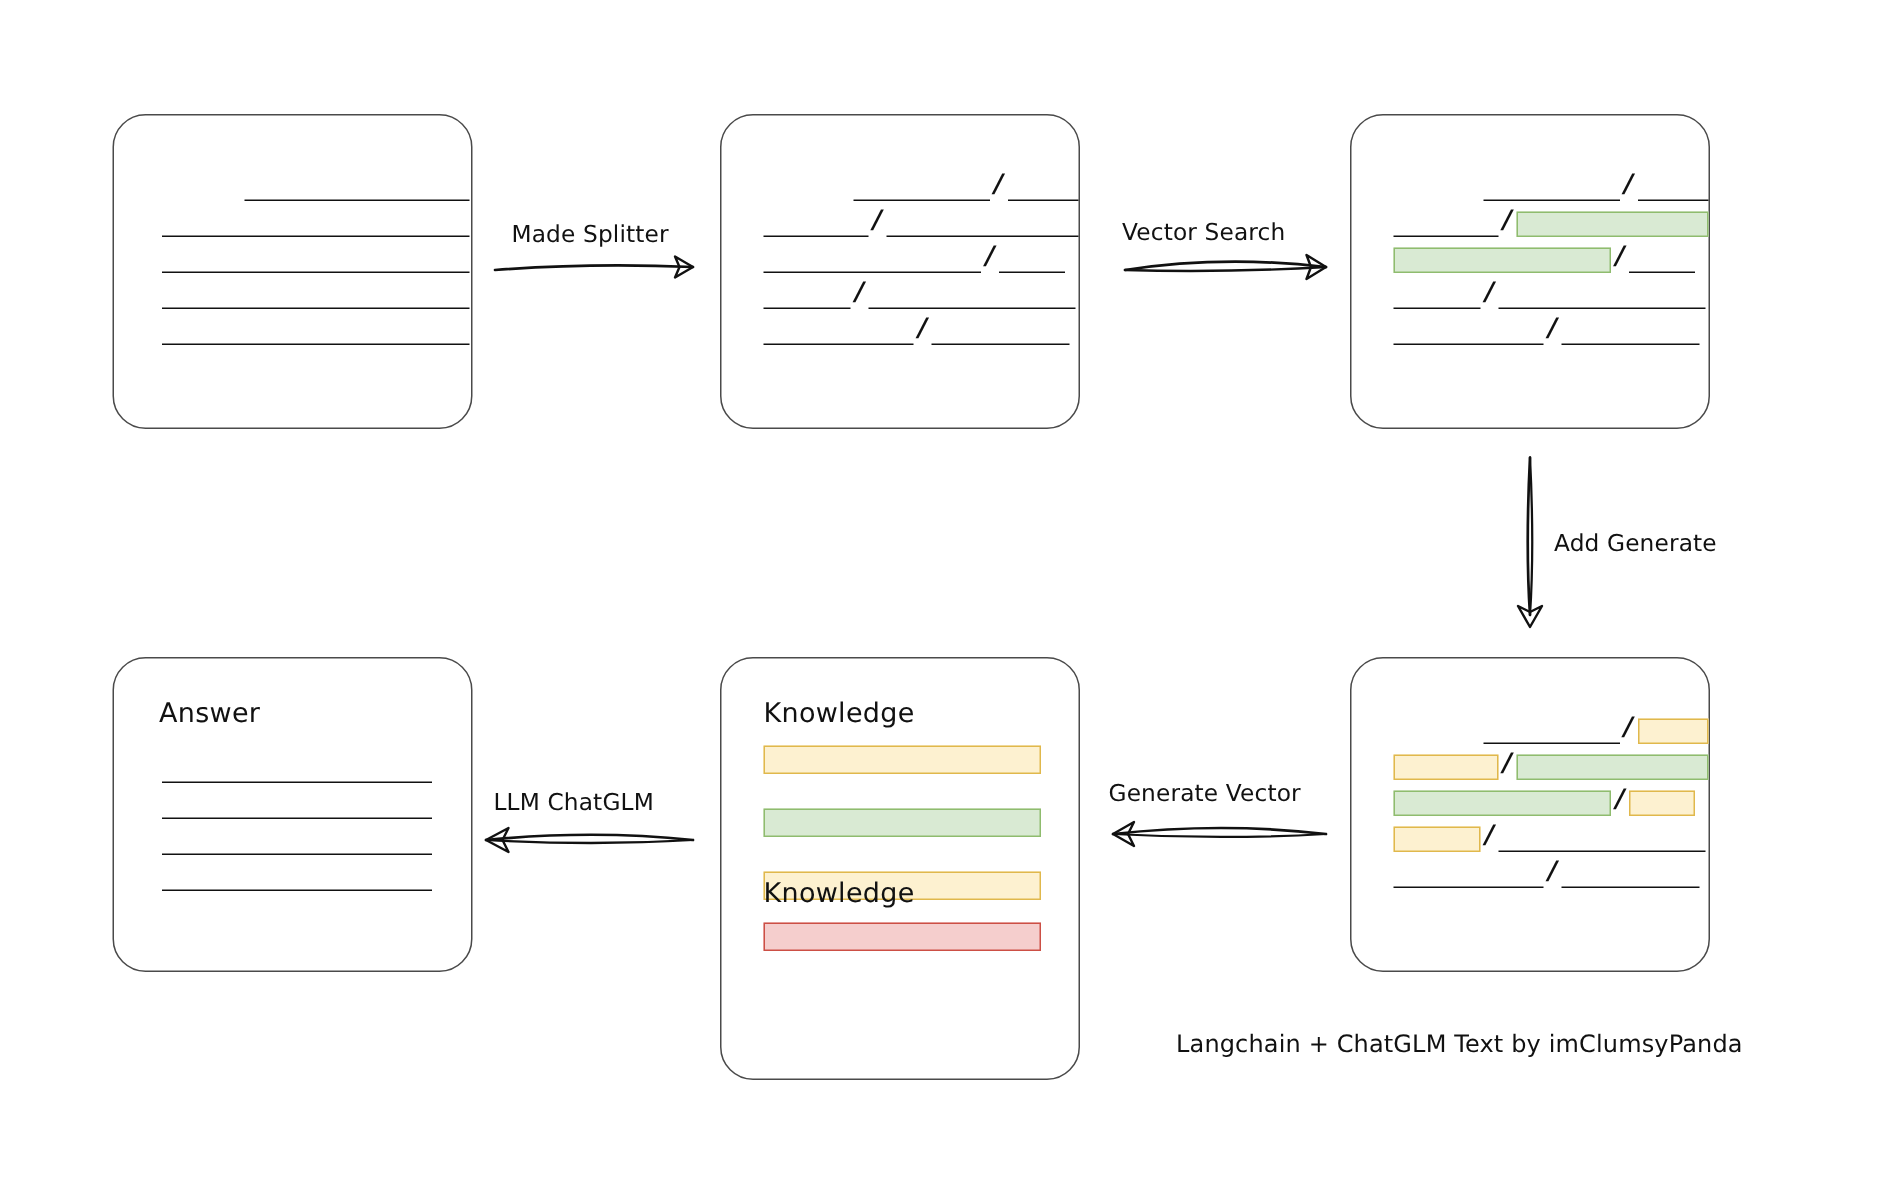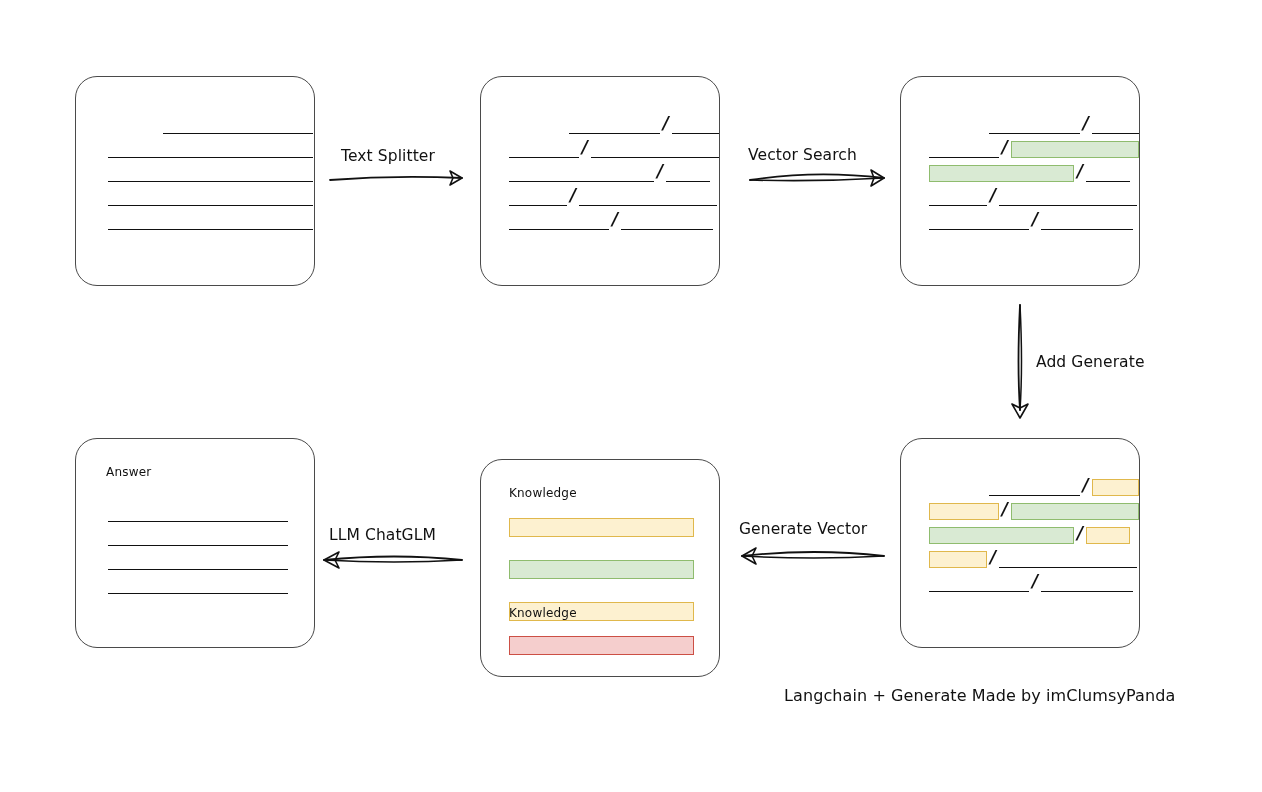--- a/index.html
+++ b/index.html
@@ -74,21 +74,21 @@
     line-height: 1;
     padding: 0 3px;
     transform: translateY(-2px);
   }
   .spacer { flex: 0 0 auto; }
 
   
   .card-heading {
     position: absolute;
     font-family: "DejaVu Sans", sans-serif;
-    font-size: 12px;
+    font-size: 18px;
     color: #111;
     letter-spacing: 0.2px;
     white-space: nowrap;
   }
 
   
   .bar {
     position: absolute;
     box-sizing: border-box;
     height: 19px;
@@ -266,21 +266,21 @@
           <span class="seg plain" style="width: 138px;"></span>
         </div>
         <div class="row">
           <span class="seg plain" style="width: 100px;"></span>
           <span class="slash">/</span>
           <span class="seg plain" style="width: 92px;"></span>
         </div>
       </div>
   </div>
 
-  <div class="card" style="left:480px; top:459px; width:240px; height:218px;">
+  <div class="card" style="left:480px; top:438px; width:240px; height:282px;">
     <div class="card-heading" style="left:28px; top:26px;">Knowledge</div>
     <div>
         <div class="bar seg yellow" style="left: 28px; top: 58px; width: 185px;"></div>
         <div class="bar seg green" style="left: 28px; top: 100px; width: 185px;"></div>
         <div class="bar seg yellow" style="left: 28px; top: 142px; width: 185px;"></div>
       </div>
     <div class="card-heading" style="left:28px; top:146px;">Knowledge</div>
     <div>
         <div class="bar seg red" style="left: 28px; top: 176px; width: 185px;"></div>
       </div>
@@ -297,25 +297,25 @@
         </div>
         <div class="row">
           <span class="seg plain" style="width: 180px;"></span>
         </div>
         <div class="row">
           <span class="seg plain" style="width: 180px;"></span>
         </div>
       </div>
   </div>
 
-  <div class="edge-label" style="left:341px; top:147px;">Text Splitter</div>
+  <div class="edge-label" style="left:341px; top:147px;">Made Splitter</div>
 
   <div class="edge-label" style="left:748px; top:146px;">Vector Search</div>
 
   <div class="edge-label" style="left:1036px; top:353px;">Add Generate</div>
 
   <div class="edge-label" style="left:739px; top:520px;">Generate Vector</div>
 
   <div class="edge-label" style="left:329px; top:526px;">LLM ChatGLM</div>
 
-  <div class="footer" style="left:784px; top:686px;">Langchain + Generate Made by imClumsyPanda</div>
+  <div class="footer" style="left:784px; top:686px;">Langchain + ChatGLM Text by imClumsyPanda</div>
 
 </div>
 
 </body></html>

